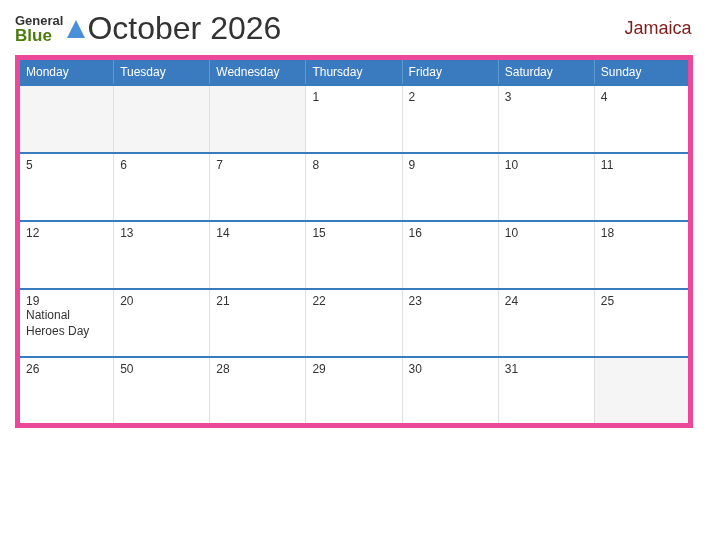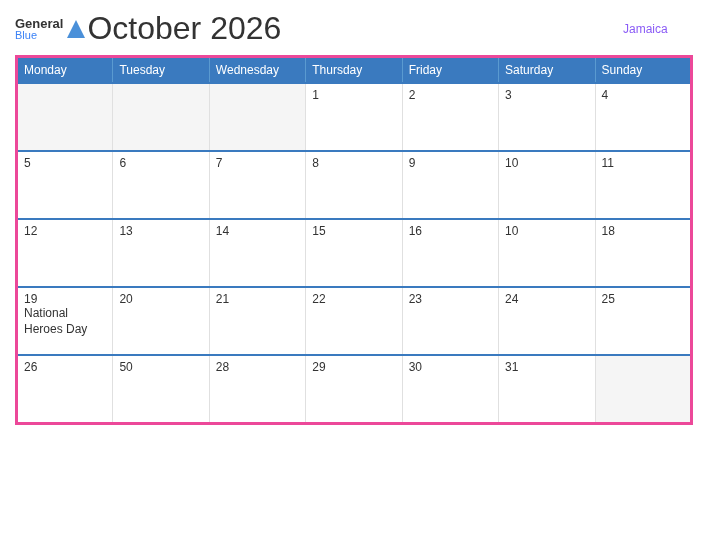--- a/index.html
+++ b/index.html
@@ -33,46 +33,46 @@
       display: flex;
       flex-direction: column;
       line-height: 1;
     }
     .logo-general {
       color: #333;
       font-size: 13px;
       font-weight: bold;
     }
     .logo-blue {
-      color: #3b82f6;
-      font-size: 11px;
-      font-weight: normal;
+      color: #4d7c0f;
+      font-size: 17px;
+      font-weight: bold;
     }
     .logo-flag {
       width: 22px;
       height: 22px;
       margin-left: 2px;
     }
     .month-title {
       font-size: 32px;
       color: #333;
       font-weight: normal;
       text-align: left;
       flex: 1;
     }
     .country-label {
-      font-size: 12px;
-      color: #8b5cf6;
+      font-size: 18px;
+      color: #7f1d1d;
       min-width: 70px;
-      text-align: left;
+      text-align: center;
     }
     .calendar {
       width: 100%;
       border-collapse: collapse;
-      border: 3px solid #ec4899;
+      border: 5px solid #ec4899;
     }
     .calendar thead tr th {
       background: #3a7abf;
       color: #fff;
       font-size: 12px;
       font-weight: normal;
       padding: 5px 6px;
       text-align: left;
       border-right: 1px solid #5a9ad0;
     }

